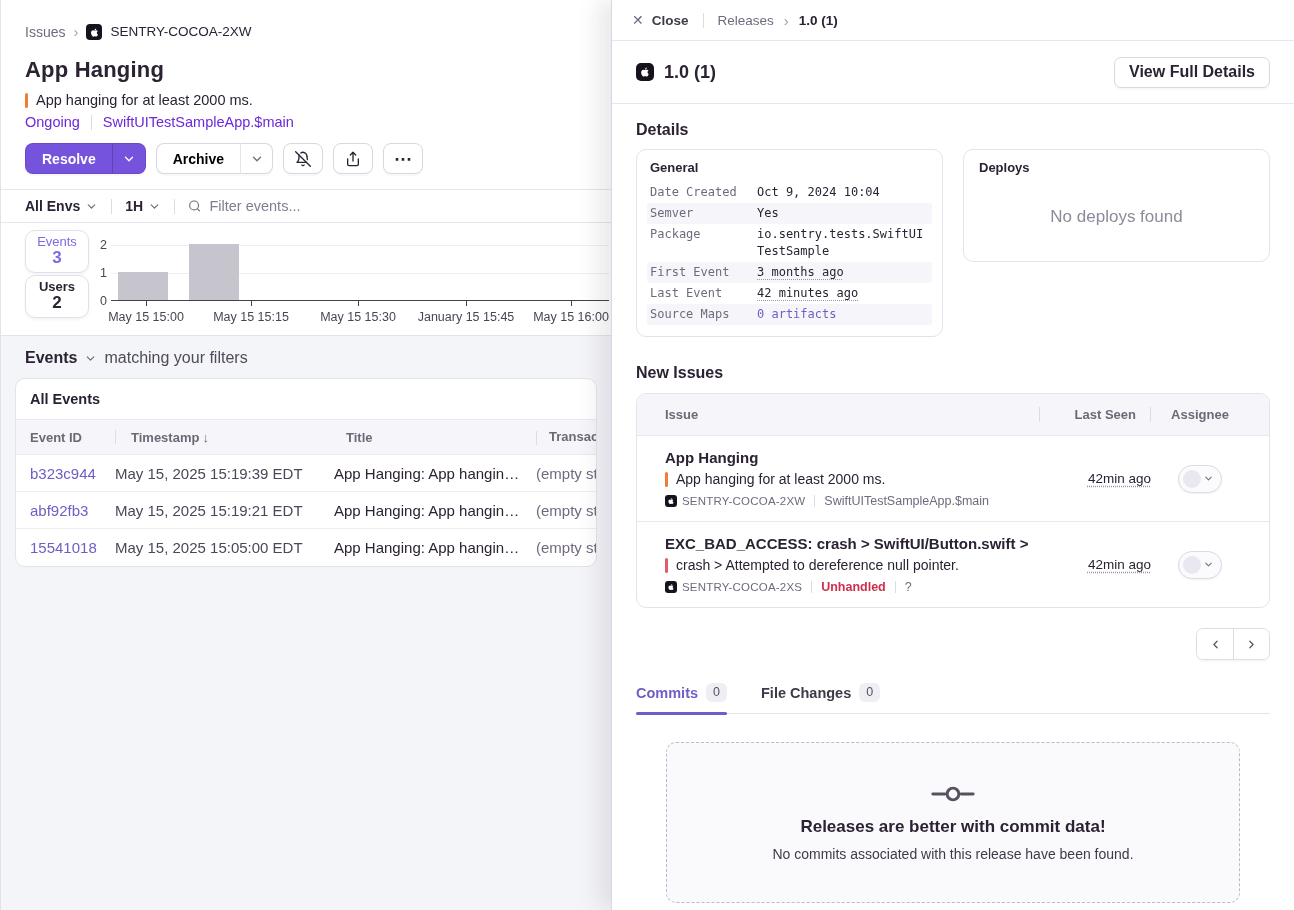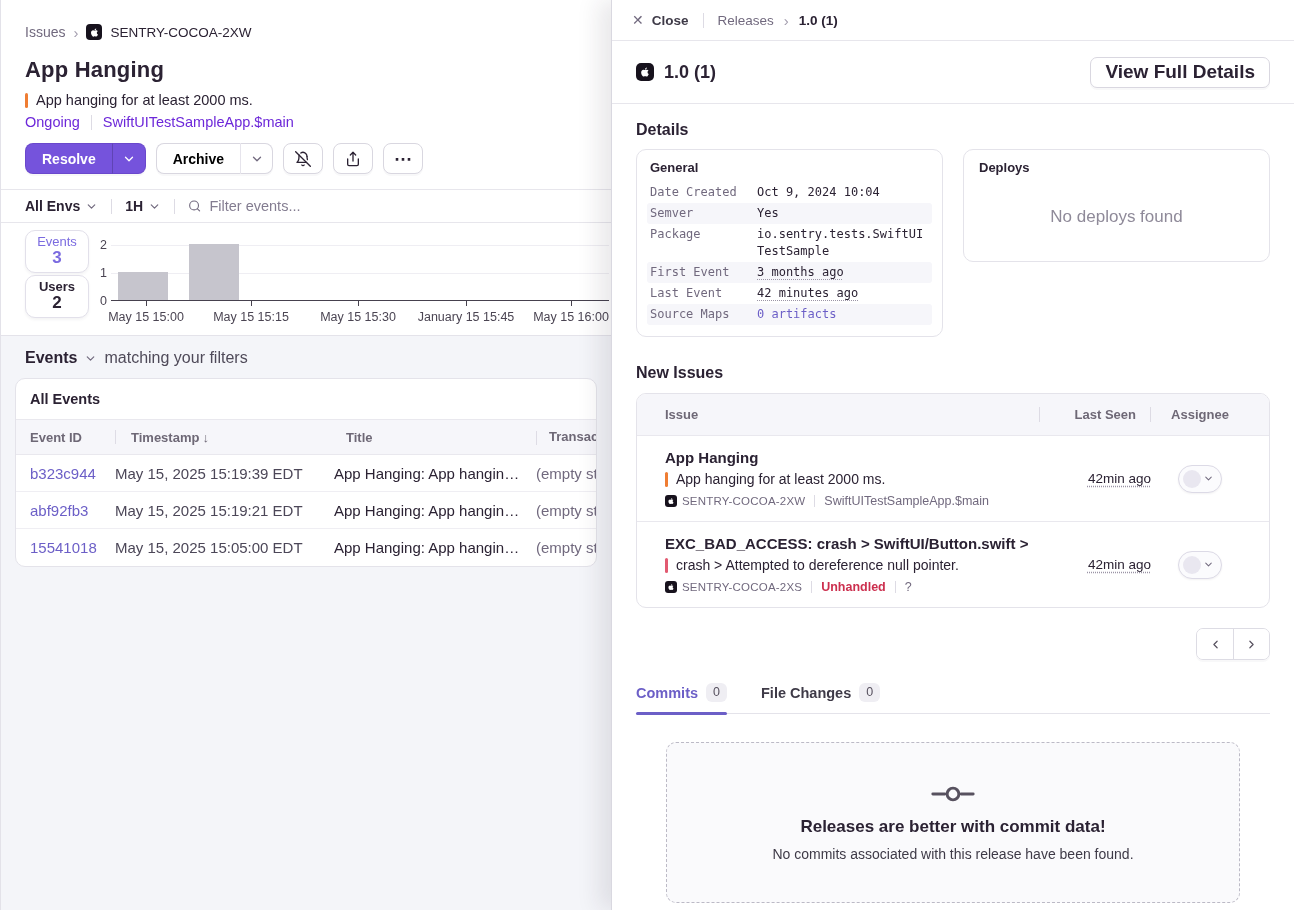--- a/index.html
+++ b/index.html
@@ -7,21 +7,21 @@
   body {
     font-family: "Liberation Sans", sans-serif;
     color:#2B2233; background:#fff; position:relative; font-size:14px;
   }
   svg { display:block; }
 
   
   .left-pane{position:absolute;left:0;top:0;width:611px;height:910px;background:#fff;
     border-left:1px solid #E3E2E9;display:flex;flex-direction:column;overflow:hidden;}
   .lp-head{padding:24px 24px 0;}
-  .crumbs{display:flex;align-items:flex-end;gap:8px;font-size:14px;color:#71697E;}
+  .crumbs{display:flex;align-items:flex-start;gap:8px;font-size:14px;color:#71697E;}
   .crumb-sep{color:#A39DAE;font-size:15px;line-height:1;}
   .apple-badge{width:16px;height:16px;border-radius:4px;background:#17121D;display:inline-flex;
     align-items:center;justify-content:center;flex-shrink:0;}
   .apple-badge svg{width:11px;height:11px;fill:#fff;}
   .crumb-proj{color:#2B2233;font-size:13.5px;}
   .issue-title{font-size:22px;font-weight:700;margin-top:17px;letter-spacing:.2px;}
   .msg-row{display:flex;align-items:center;gap:8px;margin-top:9px;font-size:14.5px;}
   .level-bar{width:3px;height:15px;border-radius:2px;flex-shrink:0;}
   .level-orange{background:#EF7D33;}
   .level-red{background:#E25A71;}
@@ -98,21 +98,21 @@
   .close-label{font-weight:700;color:#3E3A47;}
   .pb-root{color:#71697E;}
   .pb-cur{font-weight:700;}
   .panel-hdr{height:63px;border-bottom:1px solid #E7E6EC;display:flex;align-items:center;
     padding:0 24px;flex-shrink:0;}
   .panel-hdr .apple-badge{width:18px;height:18px;border-radius:5px;}
   .panel-hdr .apple-badge svg{width:12px;height:12px;}
   .release-title{font-size:18px;font-weight:700;margin-left:10px;}
   .hdr-spacer{flex:1;}
   .btn-details{height:31px;padding:0 14px;border:1px solid #D9D7E0;border-radius:7px;background:#fff;
-    font-weight:700;font-size:19px;cursor:pointer;box-shadow:0 2px 0 rgba(43,34,51,.03);font-family:inherit;color:#2B2233;}
+    font-weight:700;font-size:16px;cursor:pointer;box-shadow:0 2px 0 rgba(43,34,51,.03);font-family:inherit;color:#2B2233;}
   .panel-body{flex:1;padding:0 24px;overflow:hidden;}
   .sec-heading{font-size:16px;font-weight:700;margin-top:17px;}
   .cards-row{display:flex;gap:20px;align-items:flex-start;margin-top:10px;}
   .gcard{width:307px;border:1px solid #E4E3EA;border-radius:10px;padding:10px 10px 11px;flex-shrink:0;}
   .card-title{font-size:13px;font-weight:700;padding:0 3px;margin-bottom:7px;}
   .kv-row{display:flex;font-family:"DejaVu Sans Mono",monospace;font-size:12px;line-height:17px;
     padding:2px 3px;border-radius:3px;}
   .kv-row.striped{background:#F6F6FA;}
   .kv-label{width:107px;color:#71697E;flex-shrink:0;}
   .kv-value{flex:1;word-break:break-all;}

